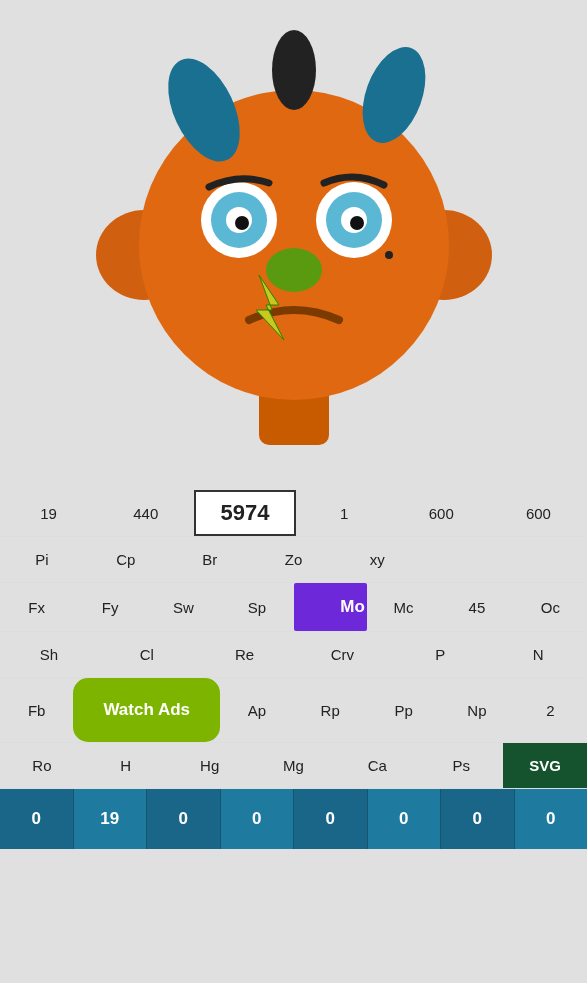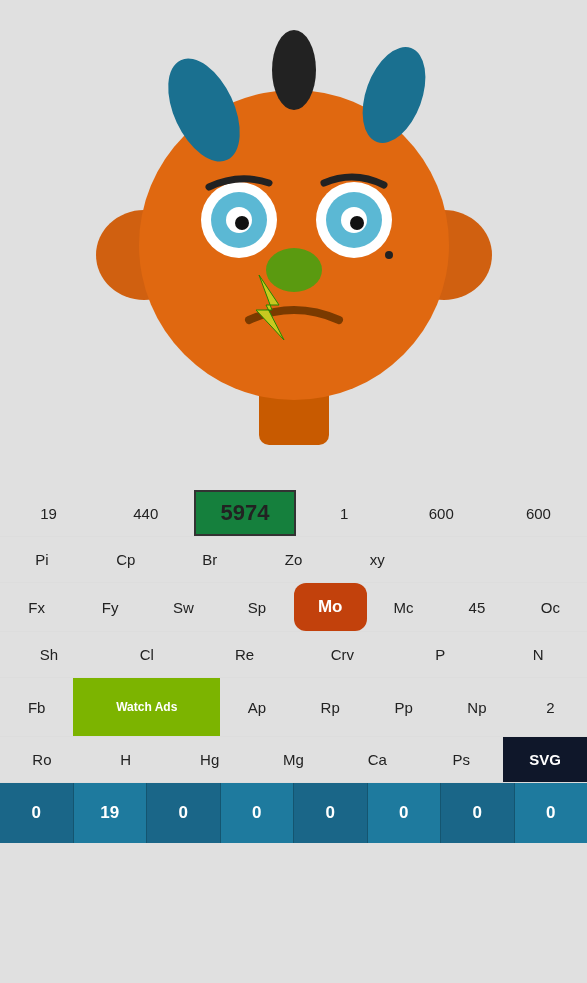--- a/index.html
+++ b/index.html
@@ -36,45 +36,47 @@
     .grid-cell {
       flex: 1;
       text-align: center;
       padding: 14px 2px;
       font-size: 15px;
       color: #222;
       position: relative;
     }
 
     .grid-cell.highlight-score {
-      background: #15803d;
+      background: #ffffff;
       border: 2px solid #333;
       font-size: 22px;
       font-weight: bold;
       padding: 8px 2px;
     }
 
     .grid-cell.red-cell {
-      background: #c2410c;
+      background: #6d28d9;
       color: #fff;
       font-weight: bold;
       font-size: 17px;
-      border-radius: 12px;
+      border-radius: 2px;
+      text-align: right;
     }
 
     .grid-cell.green-cell {
       background: #7cb400;
       color: #fff;
       font-weight: bold;
-      font-size: 12px;
+      font-size: 17px;
       padding: 22px 4px;
+      border-radius: 15px;
     }
 
     .grid-cell.orange-cell {
-      background: #0f172a;
+      background: #14532d;
       color: #fff;
       font-weight: bold;
       font-size: 15px;
     }
 
     
     #bottom-bar {
       display: flex;
       width: 587px;
       height: 60px;

